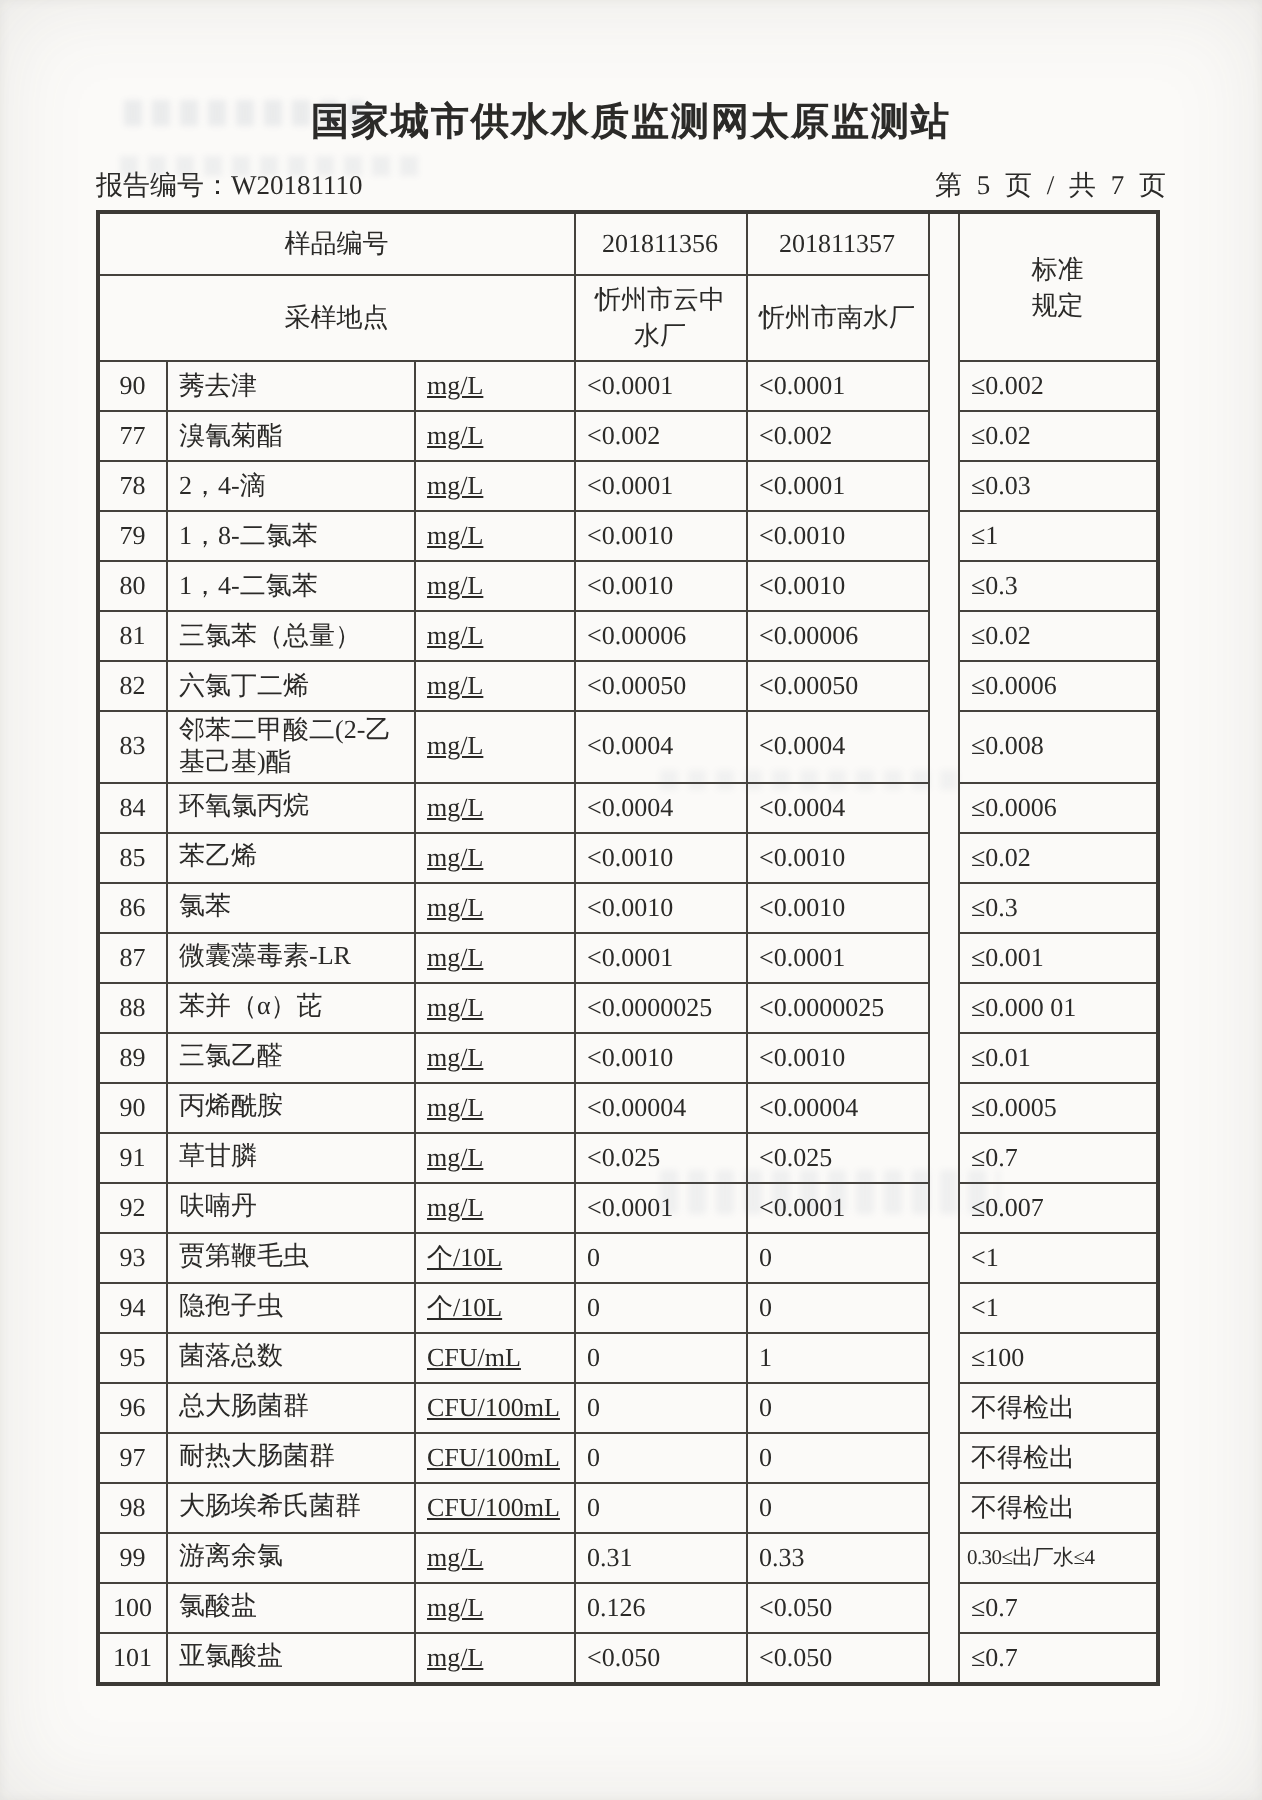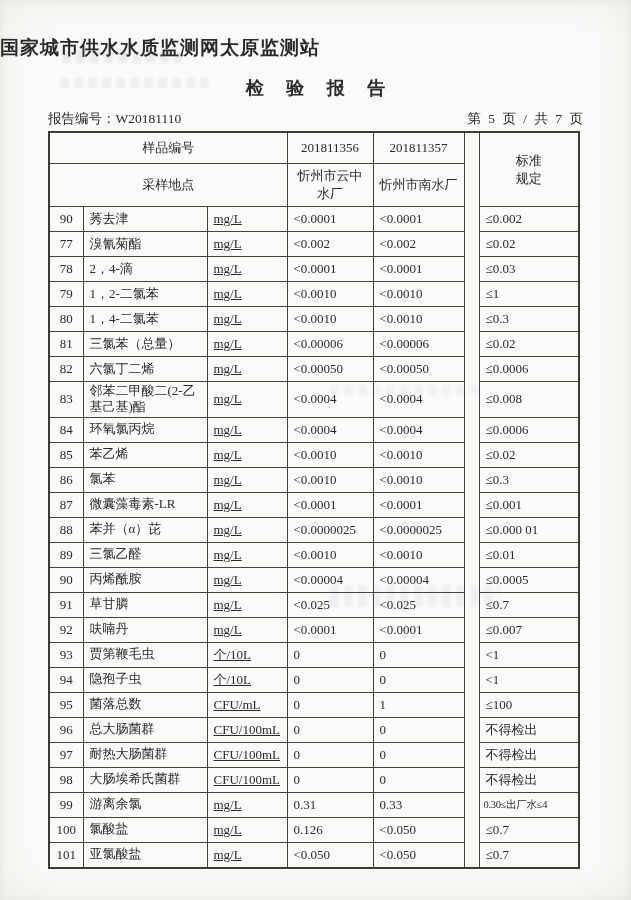--- a/index.html
+++ b/index.html
@@ -28,21 +28,22 @@
       90deg,
       #5a6c86 0px, #5a6c86 9px,
       transparent 9px, transparent 14px);
   }
   .smudge.s1 { left: 62px; top: 50px; width: 120px; height: 13px; }
   .smudge.s2 { left: 60px; top: 78px; width: 150px; height: 10px; opacity: 0.08; }
   .smudge.s3 { left: 330px; top: 385px; width: 150px; height: 10px; opacity: 0.06; }
   .smudge.s4 { left: 330px; top: 585px; width: 170px; height: 22px; opacity: 0.07; }
 
   .title {
-    padding-top: 35px;
+    padding-top: 48px;
+    text-align: center;
     font-size: 19px;
     font-weight: bold;
     letter-spacing: 1px;
   }
   .subtitle {
     margin-top: 15px;
     text-align: center;
     font-size: 18px;
     font-weight: bold;
     letter-spacing: 9px;
@@ -96,21 +97,20 @@
 <body>
 
 <div class="page">
 
   <div class="smudge s1"></div>
   <div class="smudge s2"></div>
   <div class="smudge s3"></div>
   <div class="smudge s4"></div>
 
   <div class="title">国家城市供水水质监测网太原监测站</div>
-  <div class="subtitle">检 验 报 告</div>
 
   <div class="meta">
     <div class="report-no"><span>报告编号：</span><span>W20181110</span></div>
     <div class="page-info">第 5 页 / 共 7 页</div>
   </div>
 
   <table class="report">
     <colgroup>
       <col style="width:34px">
       <col style="width:124px">
@@ -162,21 +162,21 @@
           <td class="name">2，4-滴</td>
           <td class="unit">mg/L</td>
           <td class="val">&lt;0.0001</td>
           <td class="val">&lt;0.0001</td>
           <td class="gap"></td>
           <td class="std">≤0.03</td>
         </tr>
 
         <tr class="row">
           <td class="no">79</td>
-          <td class="name">1，2-二氯苯</td>
+          <td class="name">1，8-二氯苯</td>
           <td class="unit">mg/L</td>
           <td class="val">&lt;0.0010</td>
           <td class="val">&lt;0.0010</td>
           <td class="gap"></td>
           <td class="std">≤1</td>
         </tr>
 
         <tr class="row">
           <td class="no">80</td>
           <td class="name">1，4-二氯苯</td>

